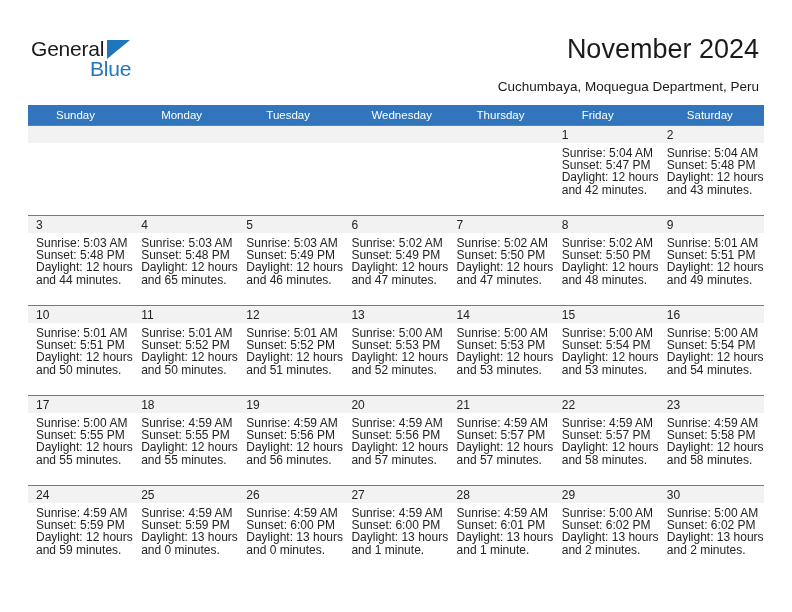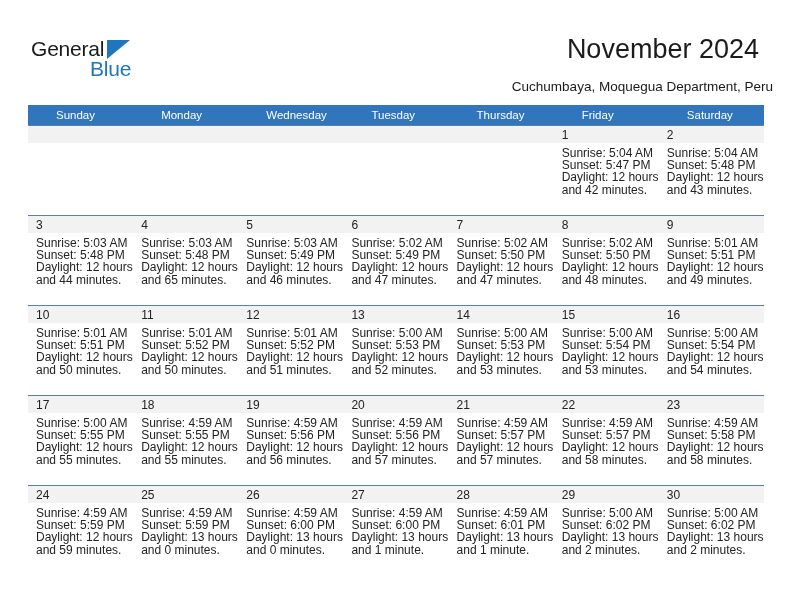--- a/index.html
+++ b/index.html
@@ -69,21 +69,21 @@
     right: 33px;
     top: 33px;
     font-size: 27px;
     color: #1b1b1b;
     text-align: center;
     line-height: 32px;
     white-space: nowrap;
   }
   .subtitle {
     position: absolute;
-    right: 19px;
+    right: 33px;
     top: 79px;
     font-size: 13.5px;
     color: #1b1b1b;
     text-align: right;
     line-height: 16px;
     white-space: nowrap;
   }
 
   
   .calendar {
@@ -169,22 +169,22 @@
 
     <div class="title">November 2024</div>
     <div class="subtitle">Cuchumbaya, Moquegua Department, Peru</div>
 
   </div>
 
   <div class="calendar">
     <div class="dow-row">
         <div class="dow">Sunday</div>
         <div class="dow">Monday</div>
+        <div class="dow">Tuesday</div>
         <div class="dow">Wednesday</div>
-        <div class="dow">Tuesday</div>
         <div class="dow">Thursday</div>
         <div class="dow">Friday</div>
         <div class="dow">Saturday</div>
       </div>
     <div class="weeks">
         <div class="week">
           <div class="cell empty">
             <div class="cell-inner">
               <div class="date-band">
                 <div class="date-num"></div>

